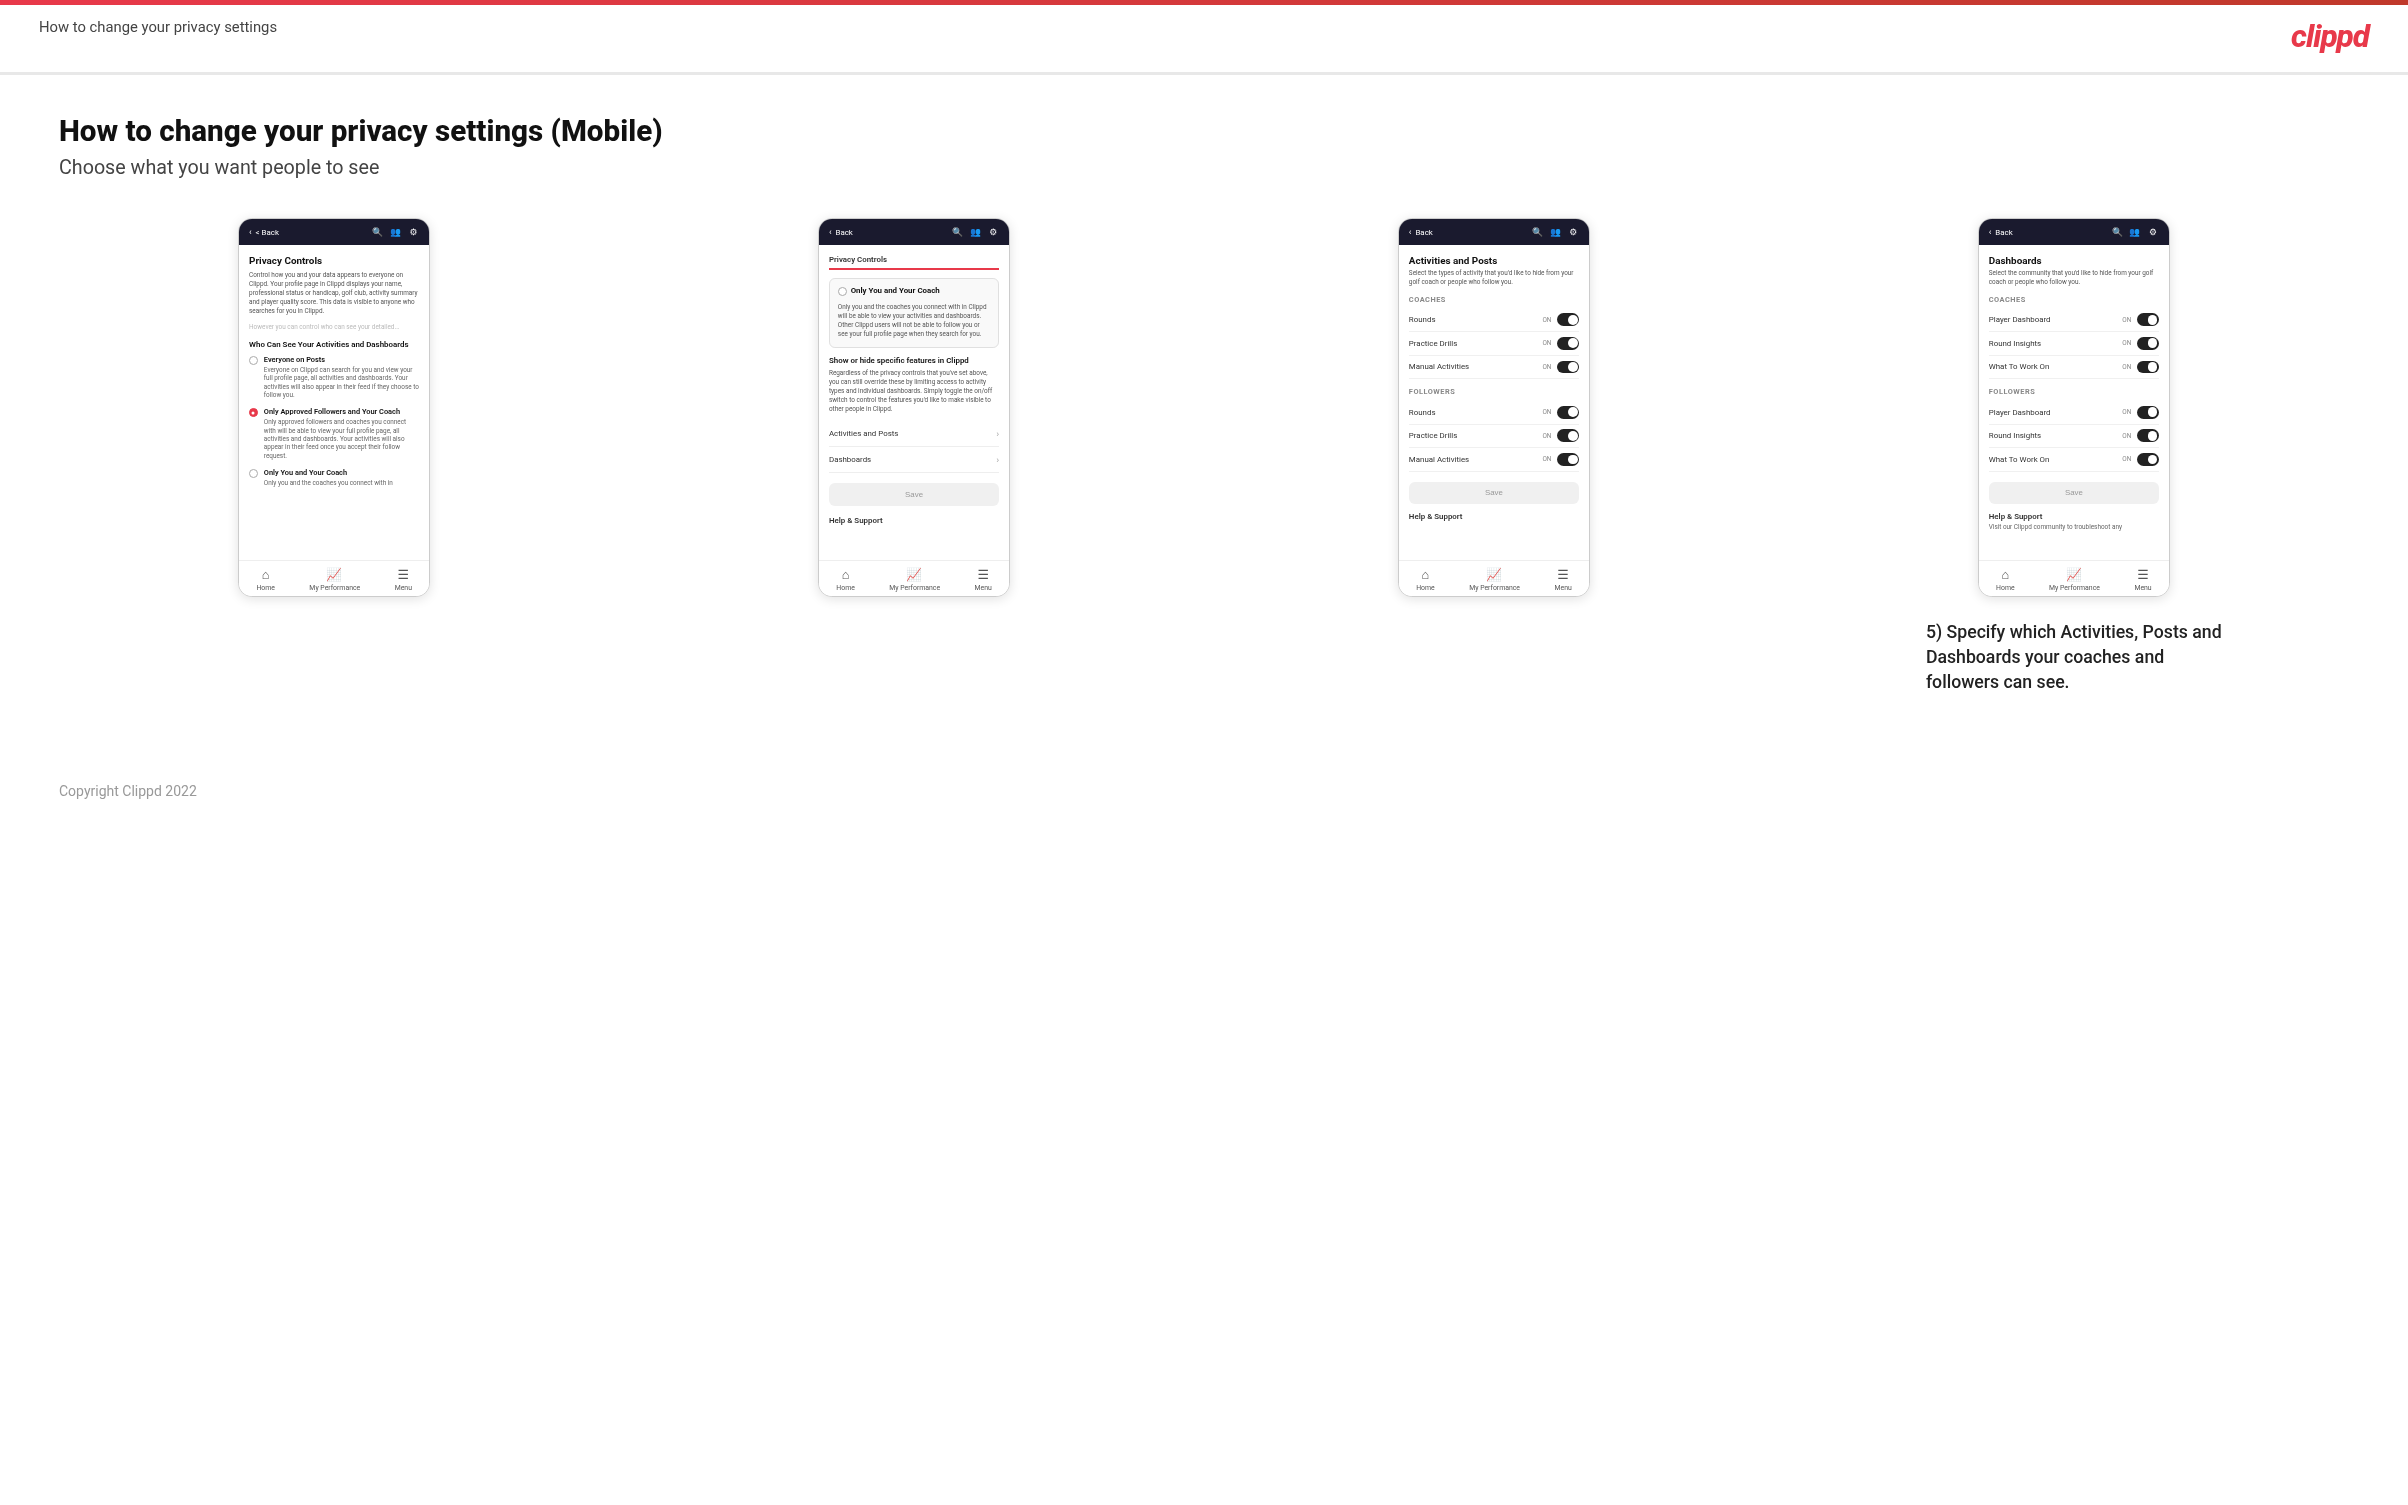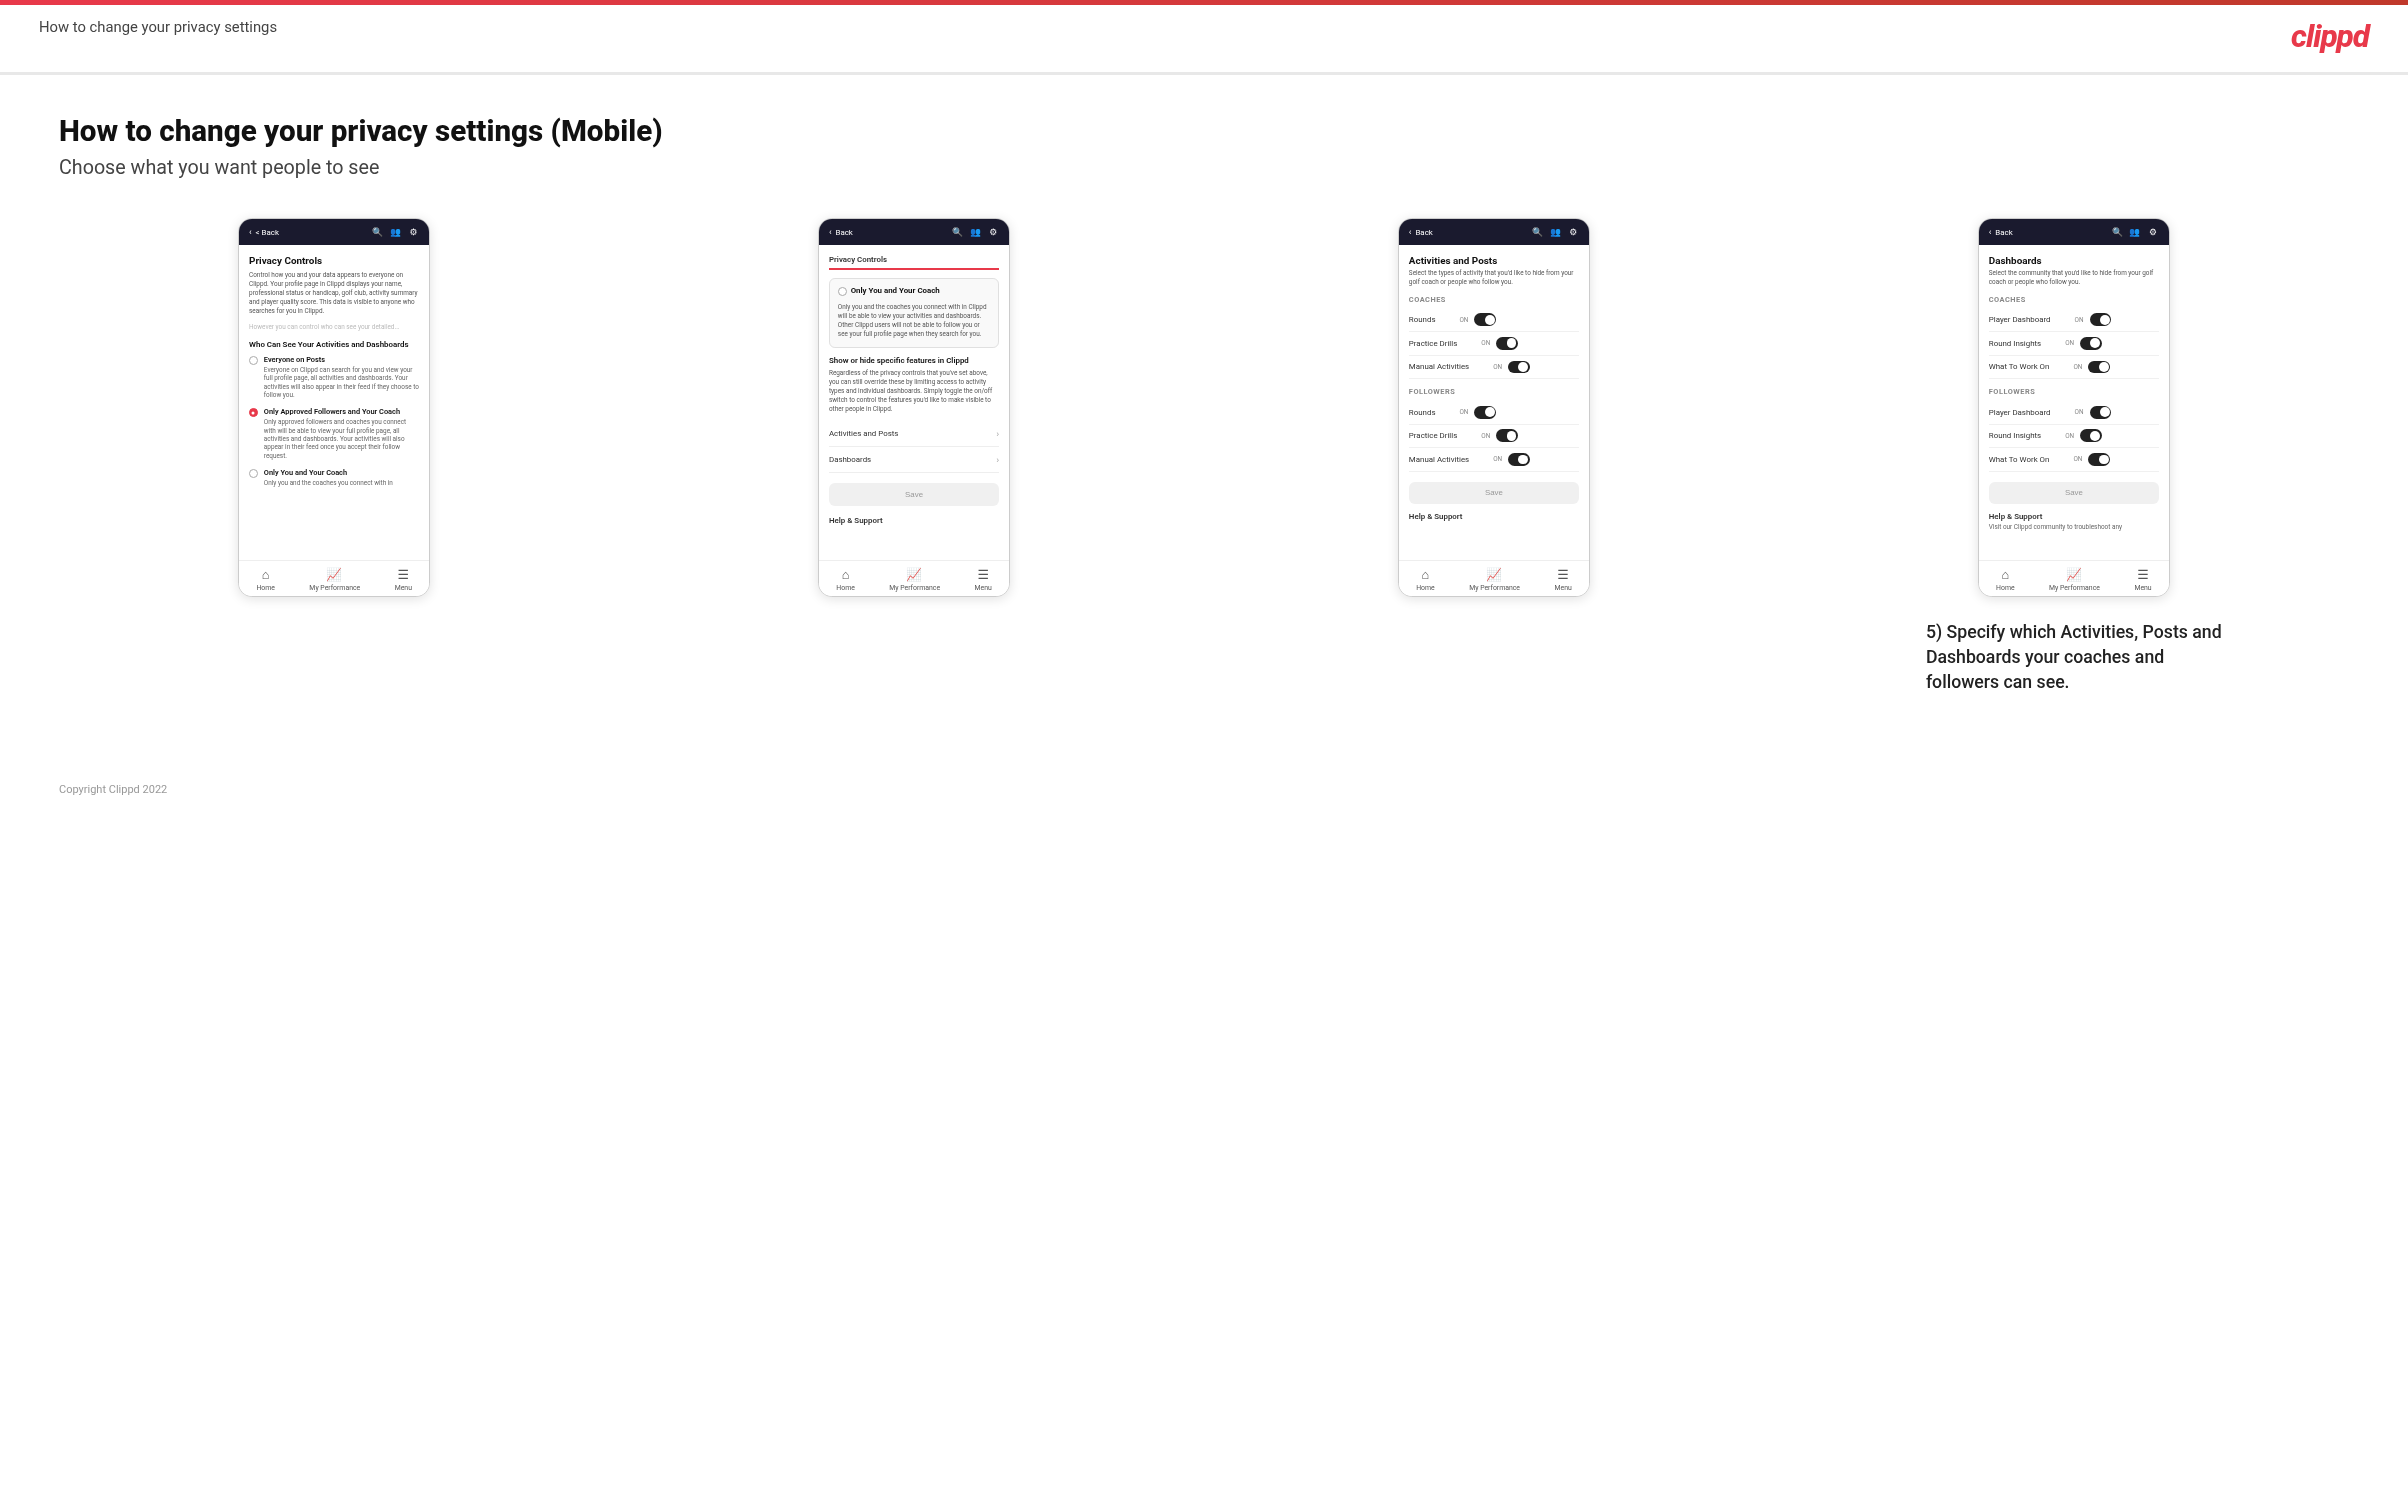--- a/index.html
+++ b/index.html
@@ -299,20 +299,21 @@
       font-size: 7.4px;
       font-weight: 700;
       color: #888;
       letter-spacing: 0.5px;
       margin-bottom: 4.9px;
       margin-top: 4.9px;
     }
     .toggle-row {
       display: flex;
       align-items: center;
+      justify-content: space-between;
       padding: 4.9px 0;
       border-bottom: 1px solid #f0f0f0;
       font-size: 7.9px;
       color: #333;
       gap: 24px;
     }
     .toggle {
       width: 21.7px;
       height: 12.8px;
       background: #222;
@@ -351,21 +352,21 @@
     .dashboards-desc {
       font-size: 6.4px;
       color: #555;
       line-height: 1.4;
       margin-bottom: 7.9px;
     }
 
     
     .page-footer {
       padding: 29.6px 59px;
-      font-size: 11px;
+      font-size: 14px;
       color: #999;
     }
 
     
     .divider {
       height: 1px;
       background: #e8e8e8;
       margin: 0 0 0 0;
     }
   </style>

